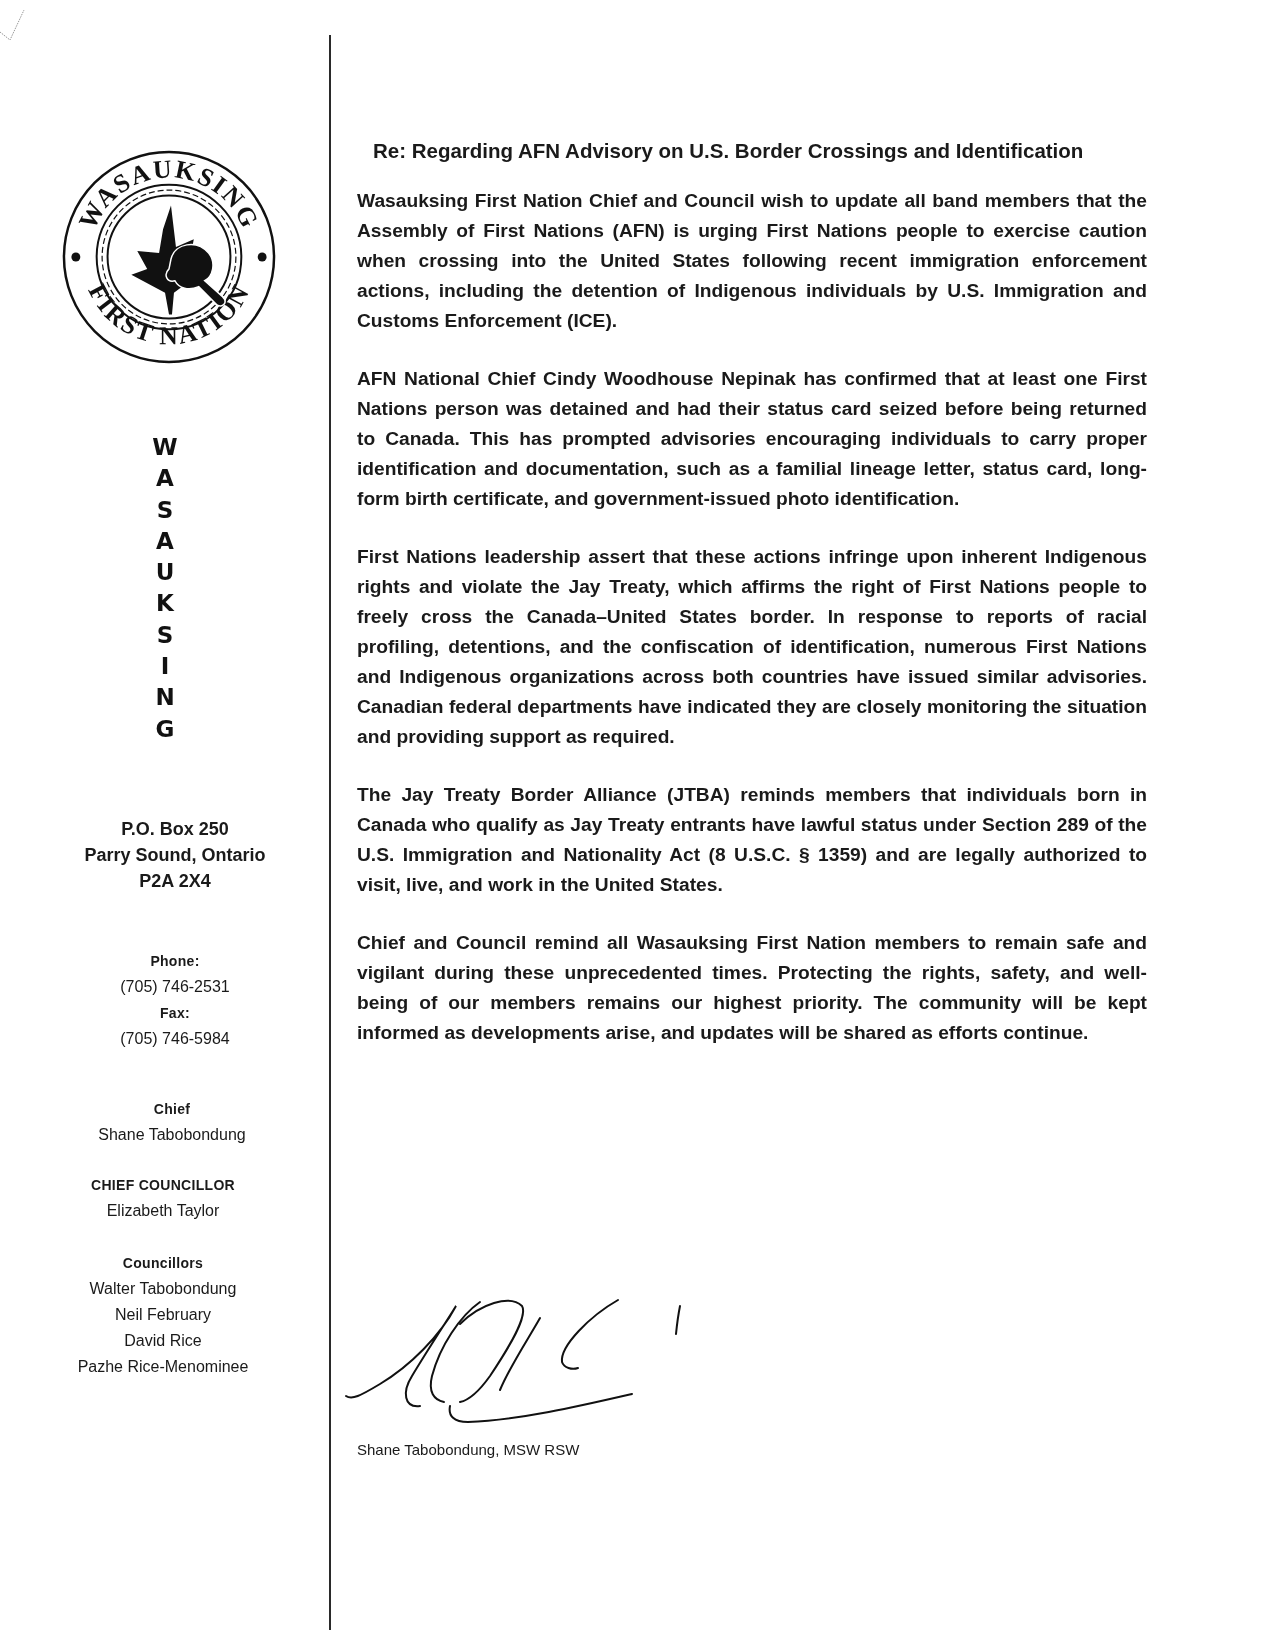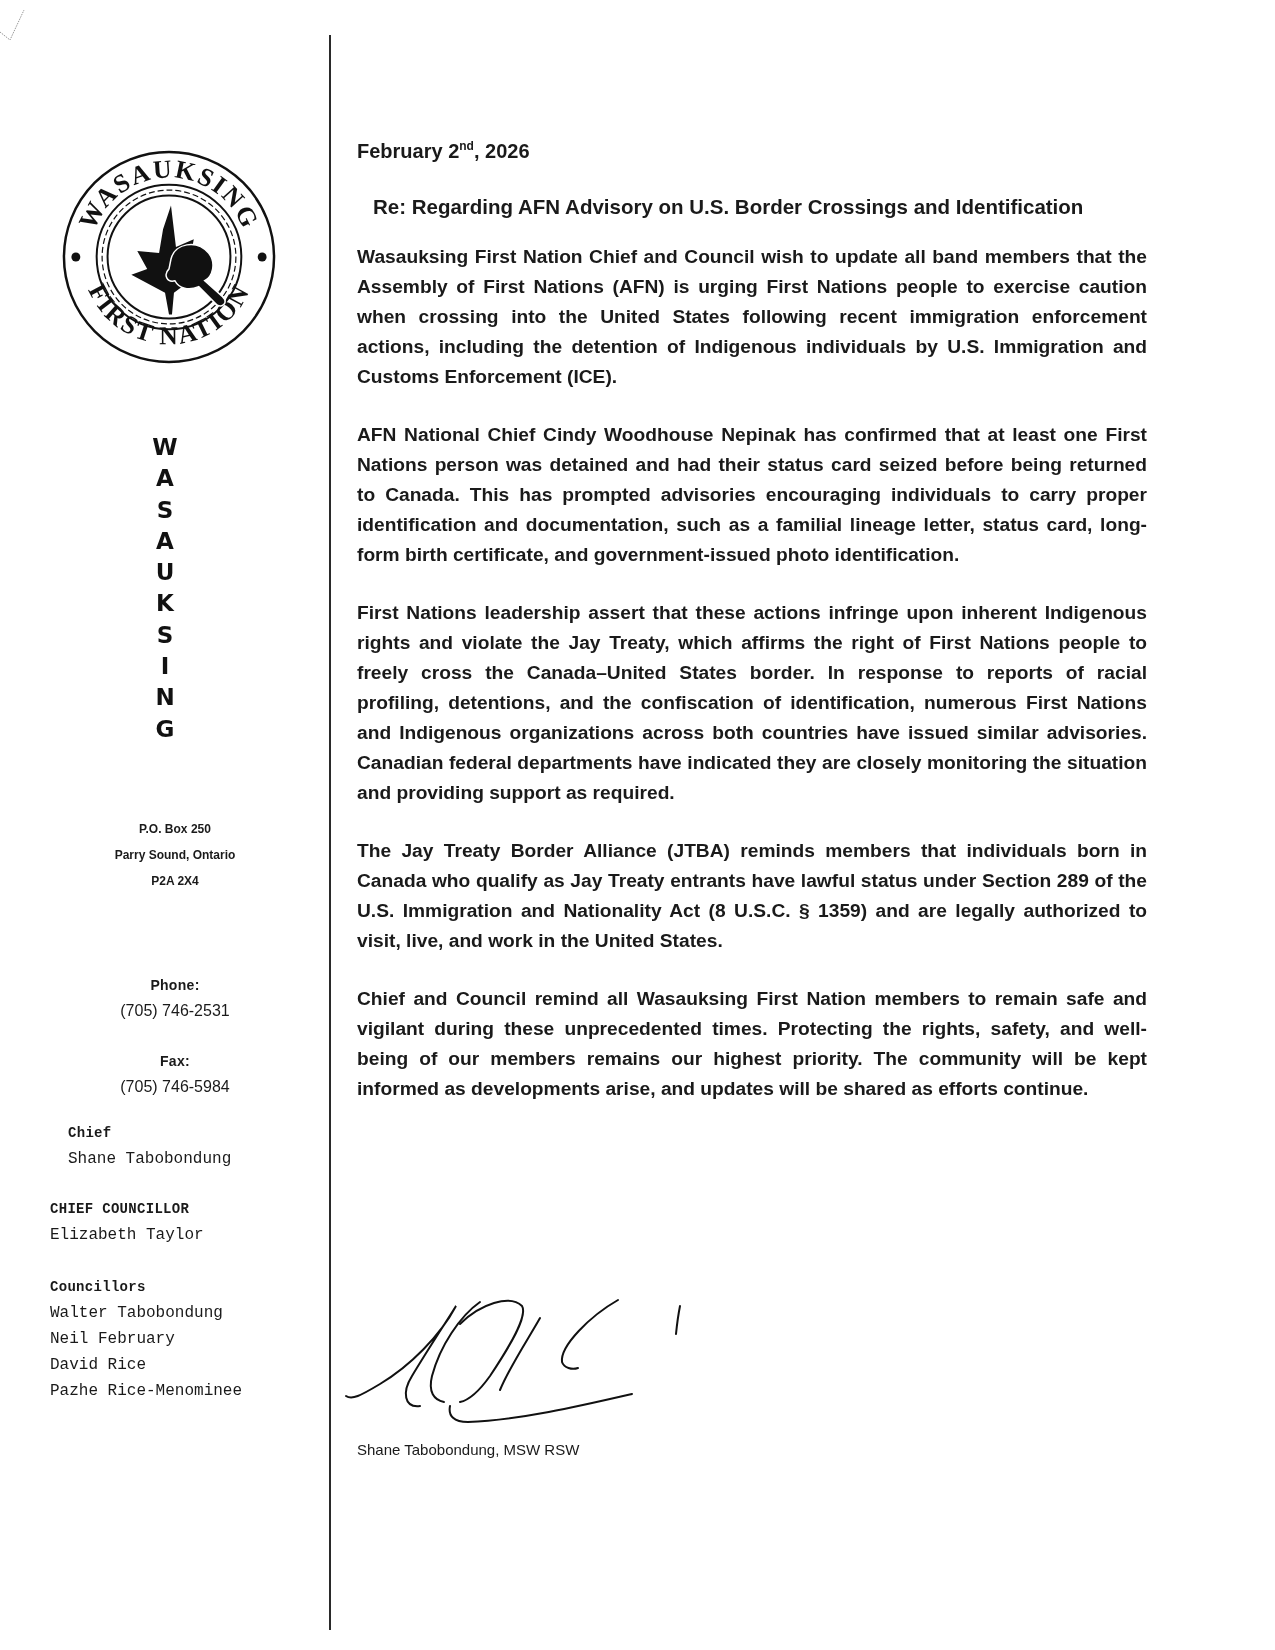--- a/index.html
+++ b/index.html
@@ -3,25 +3,25 @@
 <meta charset="utf-8">
 <style>
   html, body { margin: 0; padding: 0; background: #ffffff; }
   body { width: 1275px; height: 1650px; position: relative; overflow: hidden; color: #1a1a1a; font-family: "Liberation Sans", sans-serif; }
   .scan-mark { position: absolute; left: 0; top: 0; width: 40px; height: 40px; }
   .divider { position: absolute; left: 329px; top: 35px; width: 2px; height: 1595px; background: #2a2a2a; }
   .seal { position: absolute; left: 60px; top: 148px; width: 218px; height: 218px; }
   .vertical-name { position: absolute; left: 140px; top: 432px; width: 50px; text-align: center; font-family: "DejaVu Sans", sans-serif; font-weight: bold; font-size: 23px; line-height: 31.3px; color: #111; }
   .vertical-name span { display: block; }
   .sidebar { position: absolute; left: 50px; width: 250px; text-align: center; font-family: "Liberation Sans", sans-serif; }
-  .addr { top: 816px; font-weight: bold; font-size: 12px; line-height: 26px; }
+  .addr { top: 816px; font-weight: bold; font-size: 18px; line-height: 26px; }
   .contact { top: 948px; }
-  .label { font-weight: bold; font-size: 14px; line-height: 26px; letter-spacing: 0.3px; margin-top: 24px; }
+  .label { font-weight: bold; font-size: 14px; line-height: 26px; letter-spacing: 0.3px; }
   .value { font-size: 16px; line-height: 26px; }
-  .person-block { position: absolute; left: 50px; width: 250px; text-align: left; font-family: Liberation Mono, monospace; }
+  .person-block { position: absolute; left: 38px; width: 250px; text-align: center; }
   .chief-block { top: 1096px; padding-left: 18px; box-sizing: border-box; }
   .cc-block { top: 1172px; }
   .council-block { top: 1250px; }
   .main { position: absolute; left: 357px; top: 136px; width: 790px; font-family: "Liberation Sans", sans-serif; font-size: 19.2px; line-height: 30px; }
   .date { font-weight: bold; font-size: 20px; margin: 0 0 26px 0; line-height: 30px; }
   .date sup { font-size: 12px; line-height: 0; vertical-align: super; }
   .subject { font-weight: bold; font-size: 20.5px; margin: 0 0 20px 16px; line-height: 30px; }
   .para { text-align: justify; margin: 0 0 28px 0; font-weight: bold; }
   .closing { margin: 0; }
   .signature { position: absolute; left: 340px; top: 1296px; width: 360px; height: 130px; }
@@ -97,21 +97,20 @@
 
 <div class="person-block council-block">
   <div class="label">Councillors</div>
   <div class="value">Walter Tabobondung</div>
   <div class="value">Neil February</div>
   <div class="value">David Rice</div>
   <div class="value">Pazhe Rice-Menominee</div>
 </div>
 
 <div class="main">
-  <p class="date"><span>February 2</span><sup>nd</sup><span>, 2026</span></p>
   <p class="subject">Re: Regarding AFN Advisory on U.S. Border Crossings and Identification</p>
   <p class="para">Wasauksing First Nation Chief and Council wish to update all band members that the Assembly of First Nations (AFN) is urging First Nations people to exercise caution when crossing into the United States following recent immigration enforcement actions, including the detention of Indigenous individuals by U.S. Immigration and Customs Enforcement (ICE).</p>
   <p class="para">AFN National Chief Cindy Woodhouse Nepinak has confirmed that at least one First Nations person was detained and had their status card seized before being returned to Canada. This has prompted advisories encouraging individuals to carry proper identification and documentation, such as a familial lineage letter, status card, long-form birth certificate, and government-issued photo identification.</p>
   <p class="para">First Nations leadership assert that these actions infringe upon inherent Indigenous rights and violate the Jay Treaty, which affirms the right of First Nations people to freely cross the Canada–United States border. In response to reports of racial profiling, detentions, and the confiscation of identification, numerous First Nations and Indigenous organizations across both countries have issued similar advisories. Canadian federal departments have indicated they are closely monitoring the situation and providing support as required.</p>
   <p class="para">The Jay Treaty Border Alliance (JTBA) reminds members that individuals born in Canada who qualify as Jay Treaty entrants have lawful status under Section 289 of the U.S. Immigration and Nationality Act (8 U.S.C. § 1359) and are legally authorized to visit, live, and work in the United States.</p>
   <p class="para">Chief and Council remind all Wasauksing First Nation members to remain safe and vigilant during these unprecedented times. Protecting the rights, safety, and well-being of our members remains our highest priority. The community will be kept informed as developments arise, and updates will be shared as efforts continue.</p>
 </div>
 
 <svg class="signature" viewBox="0 0 360 130">
   <g fill="none" stroke="#111" stroke-width="2" stroke-linecap="round">

